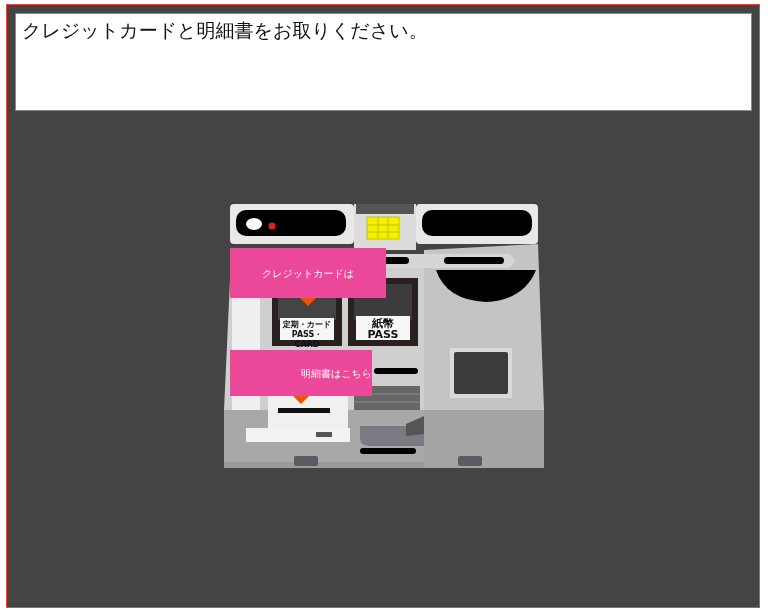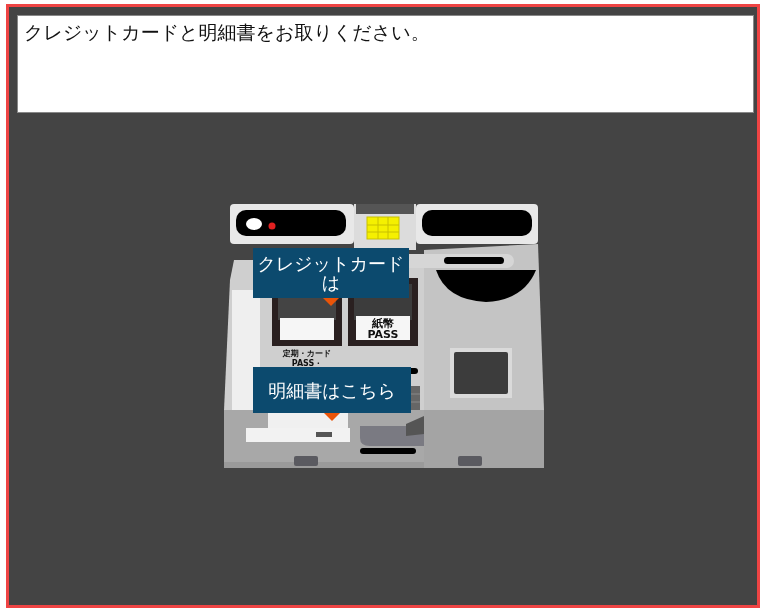--- a/index.html
+++ b/index.html
@@ -1,26 +1,26 @@
 <!DOCTYPE html>
 <html><head>
 <meta charset="utf-8">
 <style>
   html, body { margin:0; padding:0; }
   body { width:768px; height:616px; background:#ffffff; position:relative; overflow:hidden;
          font-family:"DejaVu Sans", "Liberation Sans", sans-serif; }
   .screen { position:absolute; left:6px; top:4px; width:754px; height:604px; background:#444444;
-            border:3px solid #ef4444; box-sizing:border-box; }
+            border:1px solid #ef4444; box-sizing:border-box; }
   .message { position:absolute; left:8px; top:8px; width:737px; height:98px; background:#ffffff;
              border:1px solid #888; box-sizing:border-box; padding:3px 6px; font-size:19px; color:#111;
              line-height:26px; }
   .title { position:absolute; left:24px; top:127px; font-size:30px; color:#ffffff; letter-spacing:1px; }
   .machine { position:absolute; left:224px; top:200px; width:320px; height:272px; }
-  .callout { position:absolute; background:#0c4a6e; color:#ffffff; text-align:center; font-size:18px;
-             line-height:19px; box-sizing:border-box; display:flex; align-items:center; justify-content:center;margin-left:23px; }
+  .callout { position:absolute; background:#ec4899; color:#ffffff; text-align:center; font-size:10px;
+             line-height:19px; box-sizing:border-box; display:flex; align-items:center; justify-content:center; }
   .callout::after { content:""; position:absolute; bottom:-8px; left:50%; margin-left:-8px;
                     border-left:8px solid transparent; border-right:8px solid transparent; border-top:8px solid #ea5408; }
   .slot-label { position:absolute; font-size:8px; line-height:10px; text-align:center; color:#111; font-weight:bold; }
 </style>
 </head>
 <body>
 
 <div class="screen">
   <div class="message">
     <span>クレジットカードと明細書をお取りください。</span>
@@ -84,30 +84,30 @@
     <rect x="92" y="232" width="16" height="5" fill="#555"></rect>
 
     <path d="M136,226 L200,226 L200,246 L146,246 Q136,246 136,238 Z" fill="#7a7a82"></path>
     <polygon points="182,224 200,216 200,234 182,236" fill="#555"></polygon>
     <rect x="136" y="248" width="56" height="6" rx="3" fill="#000"></rect>
 
     <rect x="70" y="256" width="24" height="10" rx="2" fill="#5a5a60"></rect>
     <rect x="234" y="256" width="24" height="10" rx="2" fill="#5a5a60"></rect>
   </svg>
 
-  <div class="slot-label" style="left:57px; top:120px; width:52px;margin-top:29px;">
+  <div class="slot-label" style="left:57px; top:120px; width:52px;">
     <div>定期・カード</div>
     <div>PASS・CARD</div>
   </div>
   <div class="slot-label" style="left:133px; top:118px; width:52px; font-size:11px; line-height:11px;">
     <div>紙幣</div>
     <div>PASS</div>
   </div>
 
   <div class="callout" style="left:6px; top:48px; width:156px; height:50px;">
     <div>
       <div>クレジットカードは</div>
     </div>
   </div>
-  <div class="callout" style="left:6px; top:167px; width:158px; height:46px;">
+  <div class="callout" style="left:6px; top:150px; width:142px; height:46px;justify-content:flex-end;">
     <div>明細書はこちら</div>
   </div>
 </div>
 
 </body></html>

